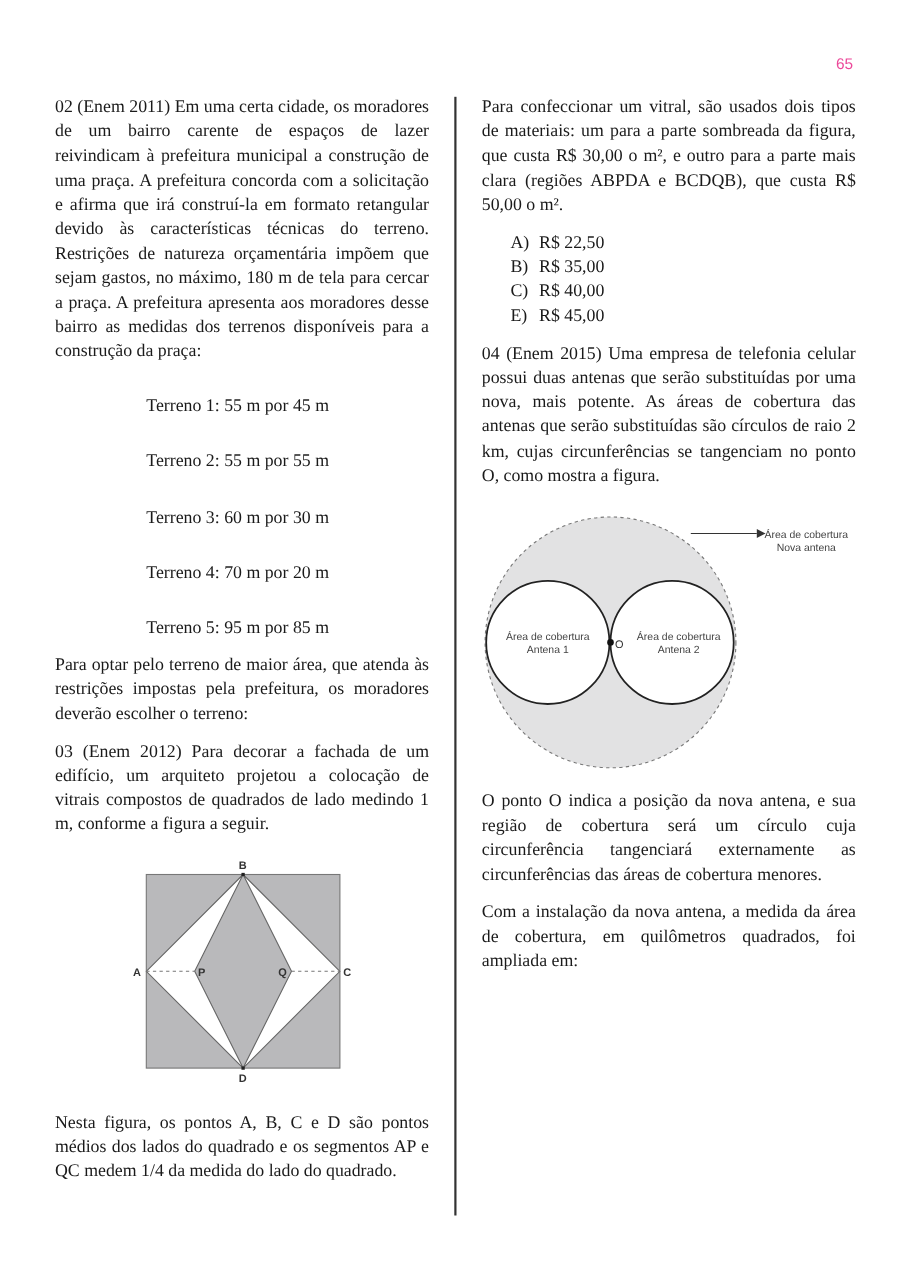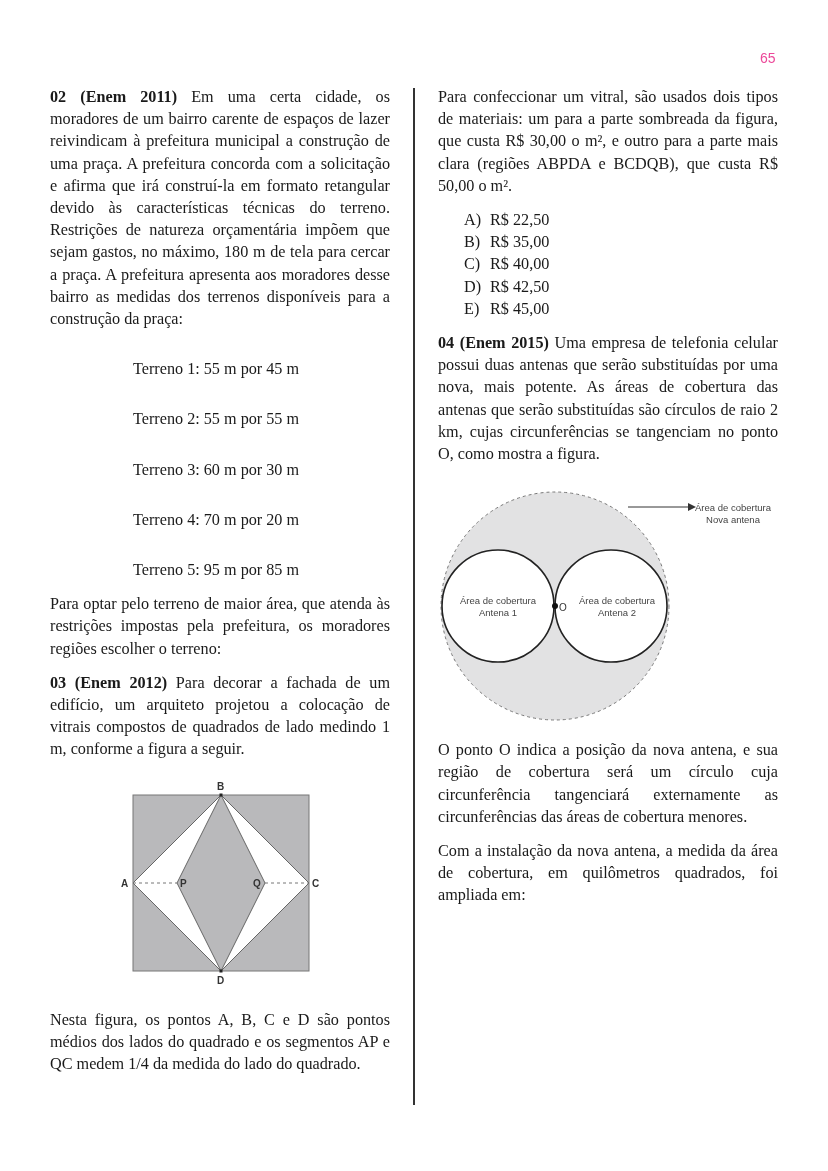--- a/index.html
+++ b/index.html
@@ -6,21 +6,21 @@
   body { width: 828px; height: 1171px; position: relative; overflow: hidden;
          font-family: "Liberation Serif", serif; color: #1a1a1a; }
   .page-number { position: absolute; top: 50px; left: 760px; font-family: "Liberation Sans", sans-serif;
                  font-size: 14px; color: #ec4899; }
   .divider { position: absolute; left: 413px; top: 88px; width: 1.5px; height: 1017px; background: #333; }
   .col { position: absolute; font-size: 16.2px; line-height: 22.2px; }
   .col-left { left: 50px; top: 86px; width: 340px; }
   .col-right { left: 438px; top: 86px; width: 340px; }
   p { margin: 0; text-align: justify; }
   .gap { margin-top: 12px; }
-  .qhead { font-weight: bold; }
+  .qhead { font-weight: normal; }
   .terrenos { margin: 12px 0 0 83px; }
   .terrenos div { line-height: 22.2px; margin-top: 28px; }
   .opts { margin: 0 0 0 26px; }
   .opts div { line-height: 22.2px; }
   .opts .lbl { display: inline-block; width: 22px; }
   .fig { display: block; }
 </style>
 </head>
 <body>
 
@@ -29,21 +29,21 @@
 
 <div class="col col-left">
   <p><span class="qhead">02 (Enem 2011)</span><span> Em uma certa cidade, os moradores de um bairro carente de espaços de lazer reivindicam à prefeitura municipal a construção de uma praça. A prefeitura concorda com a solicitação e afirma que irá construí-la em formato retangular devido às características técnicas do terreno. Restrições de natureza orçamentária impõem que sejam gastos, no máximo, 180 m de tela para cercar a praça. A prefeitura apresenta aos moradores desse bairro as medidas dos terrenos disponíveis para a construção da praça:</span></p>
   <div class="terrenos">
     <div>Terreno 1: 55 m por 45 m</div>
     <div>Terreno 2: 55 m por 55 m</div>
     <div>Terreno 3: 60 m por 30 m</div>
     <div>Terreno 4: 70 m por 20 m</div>
     <div>Terreno 5: 95 m por 85 m</div>
   </div>
-  <p class="gap">Para optar pelo terreno de maior área, que atenda às restrições impostas pela prefeitura, os moradores regiões escolher o terreno:</p>
+  <p class="gap">Para optar pelo terreno de maior área, que atenda às restrições impostas pela prefeitura, os moradores deverão escolher o terreno:</p>
   <p class="gap"><span class="qhead">03 (Enem 2012)</span><span> Para decorar a fachada de um edifício, um arquiteto projetou a colocação de vitrais compostos de quadrados de lado medindo 1 m, conforme a figura a seguir.</span></p>
 
   <svg class="fig" width="340" height="218" viewBox="0 0 340 218" style="margin-top:16px">
     <rect x="83" y="18" width="176" height="176" fill="#b9b9bb" stroke="#777" stroke-width="1"></rect>
     <polygon points="83,106 171,18 127,106 171,194" fill="#ffffff" stroke="#666" stroke-width="1"></polygon>
     <polygon points="259,106 171,18 215,106 171,194" fill="#ffffff" stroke="#666" stroke-width="1"></polygon>
     <line x1="83" y1="106" x2="127" y2="106" stroke="#777" stroke-dasharray="3,3"></line>
     <line x1="215" y1="106" x2="259" y2="106" stroke="#777" stroke-dasharray="3,3"></line>
     <rect x="169.5" y="16.5" width="3" height="3" fill="#222"></rect>
     <rect x="169.5" y="192.5" width="3" height="3" fill="#222"></rect>
@@ -59,21 +59,20 @@
 
   <p style="margin-top:14px">Nesta figura, os pontos A, B, C e D são pontos médios dos lados do quadrado e os segmentos AP e QC medem 1/4 da medida do lado do quadrado.</p>
 </div>
 
 <div class="col col-right">
   <p>Para confeccionar um vitral, são usados dois tipos de materiais: um para a parte sombreada da figura, que custa R$ 30,00 o m², e outro para a parte mais clara (regiões ABPDA e BCDQB), que custa R$ 50,00 o m².</p>
   <div class="opts" style="margin-top:12px">
     <div><span class="lbl">A)</span> <span>R$ 22,50</span></div>
     <div><span class="lbl">B)</span> <span>R$ 35,00</span></div>
     <div><span class="lbl">C)</span> <span>R$ 40,00</span></div>
-    <div><span class="lbl">D)</span> <span>R$ 42,50</span></div>
     <div><span class="lbl">E)</span> <span>R$ 45,00</span></div>
   </div>
   <p class="gap"><span class="qhead">04 (Enem 2015)</span><span> Uma empresa de telefonia celular possui duas antenas que serão substituídas por uma nova, mais potente. As áreas de cobertura das antenas que serão substituídas são círculos de raio 2 km, cujas circunferências se tangenciam no ponto O, como mostra a figura.</span></p>
 
   <svg class="fig" width="350" height="240" viewBox="0 0 350 240" style="margin-top:16px;margin-left:-10px">
     <circle cx="127" cy="125" r="114" fill="#e2e2e3" stroke="#777" stroke-width="1" stroke-dasharray="3,3"></circle>
     <circle cx="70" cy="125" r="56" fill="#ffffff" stroke="#222" stroke-width="1.6"></circle>
     <circle cx="183" cy="125" r="56" fill="#ffffff" stroke="#222" stroke-width="1.6"></circle>
     <circle cx="127" cy="125" r="3" fill="#111"></circle>
     <line x1="200" y1="26" x2="260" y2="26" stroke="#333" stroke-width="1"></line>

